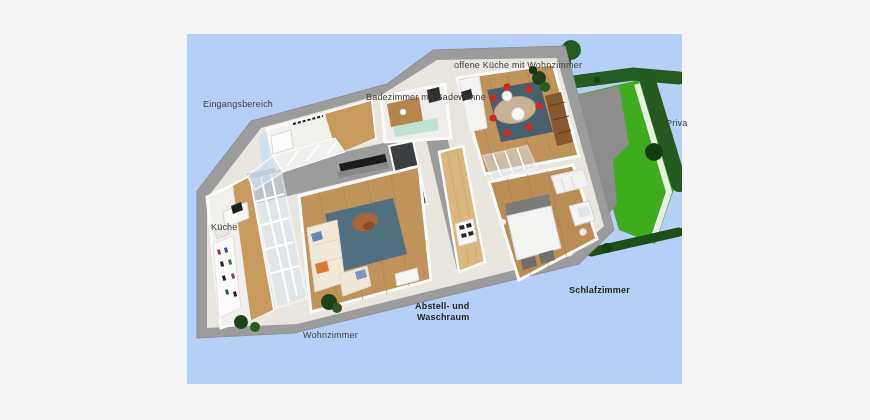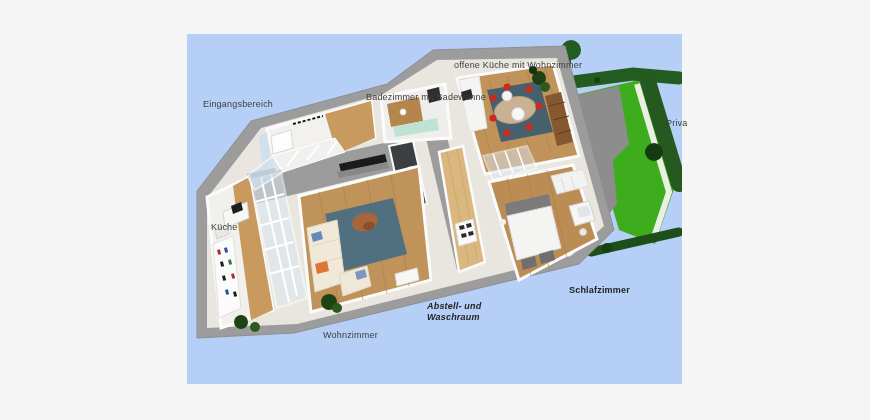--- a/index.html
+++ b/index.html
@@ -16,21 +16,21 @@
   }
   .render svg{display:block;width:495px;height:350px;}
   .room-label{
     position:absolute;
     font-size:9px;line-height:1.2;
     color:#3d3d3d;
     white-space:pre-line;
     letter-spacing:0.2px;
     pointer-events:none;
   }
-  .room-label.bold{font-weight:700;color:#232323;}
+  .room-label.bold{font-weight:700;color:#232323;text-align:right;}
 </style>
 </head>
 <body>
 
 <div class="stage">
   <div class="render">
 
     <svg viewBox="0 0 495 350" aria-hidden="true">
 
       <rect x="0" y="0" width="495" height="350" fill="#b5cff7"></rect>
@@ -189,19 +189,19 @@
         </g>
       </g>
     </svg>
 
     <div id="labels">
         <div class="room-label" style="left: 16px; top: 65px;">Eingangsbereich</div>
         <div class="room-label" style="left: 171px; top: 58px; margin-left: 8px;">Badezimmer mit Badewanne</div>
         <div class="room-label" style="left: 267px; top: 26px;">offene Küche mit Wohnzimmer</div>
         <div class="room-label" style="left: 479px; top: 84px;">Priva</div>
         <div class="room-label" style="left: 24px; top: 188px;">Küche</div>
-        <div class="room-label" style="left: 136px; top: 296px;">Wohnzimmer</div>
-        <div class="room-label bold" style="left: 240px; top: 267px; font-style: italic;">Abstell- und
+        <div class="room-label" style="left: 116px; top: 296px;">Wohnzimmer</div>
+        <div class="room-label bold" style="left: 228px; top: 267px;">Abstell- und
 Waschraum</div>
         <div class="room-label bold" style="left: 382px; top: 251px;">Schlafzimmer</div>
       </div>
   </div>
 </div>
 
 </body></html>

